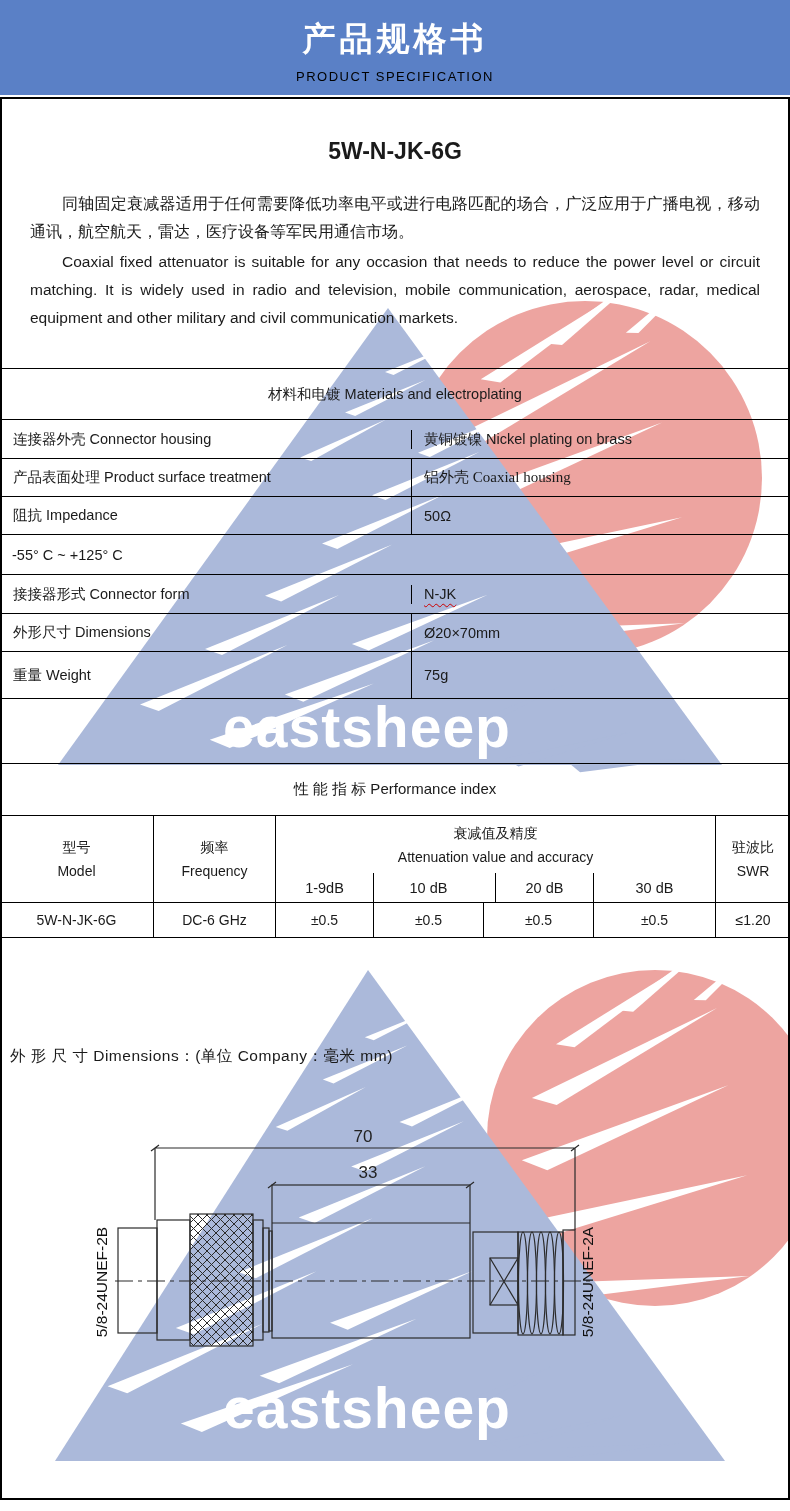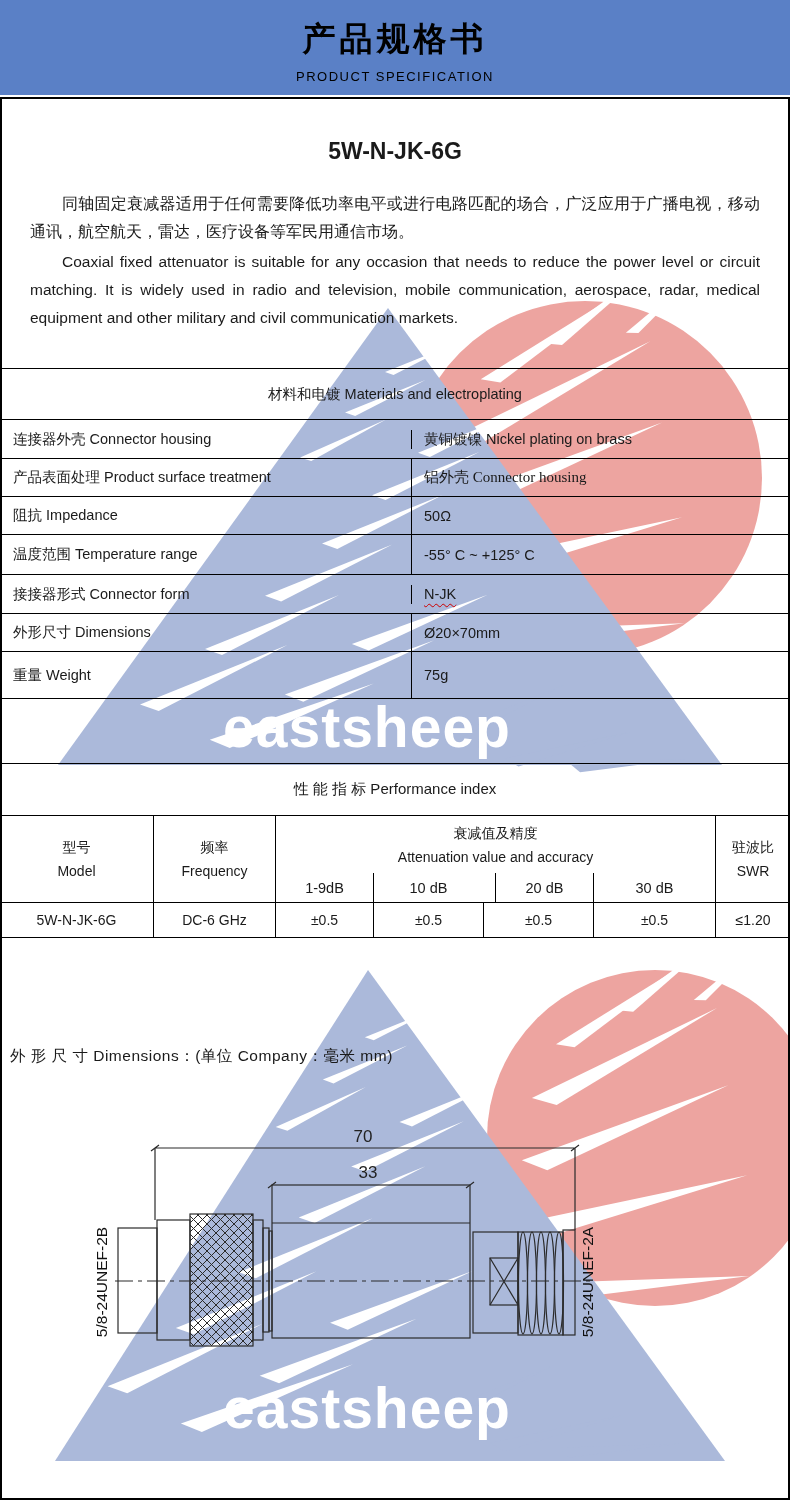--- a/index.html
+++ b/index.html
@@ -13,21 +13,21 @@
   .page{
     position:relative;width:790px;height:1511px;background:#fff;
     font-family:"Liberation Sans","DejaVu Sans",sans-serif;color:#1a1a1a;
     overflow:hidden;margin:0 auto;
   }
   .wm{position:absolute;left:0;top:0;z-index:0;}
   .layer{position:absolute;z-index:1;}
 
   
   .header{left:0;top:0;width:790px;height:95px;background:var(--header-bg);text-align:center;}
-  .header .t-cn{padding-top:17px;font-size:33px;font-weight:bold;color:#000000;letter-spacing:4px;}
+  .header .t-cn{padding-top:17px;font-size:33px;font-weight:bold;color:#ffffff;letter-spacing:4px;}
   .header .t-en{margin-top:7px;font-size:13px;color:#000000;letter-spacing:1.5px;}
 
   .content-border{left:0;top:97px;width:790px;height:1403px;border:2px solid var(--line);z-index:2;pointer-events:none;position:absolute;}
 
   .model-title{left:0;top:138px;width:790px;text-align:center;font-size:23px;font-weight:bold;}
 
   .para{left:30px;width:730px;font-size:16px;line-height:28px;text-indent:32px;text-align:justify;}
   .para.cn{top:190px;}
   .para.en{top:248px;font-size:15.5px;}
 
@@ -153,28 +153,27 @@
   <p class="layer para en">Coaxial fixed attenuator is suitable for any occasion that needs to reduce the power level or circuit matching. It is widely used in radio and television, mobile communication, aerospace, radar, medical equipment and other military and civil communication markets.</p>
 
   <div class="layer mat-table">
     <div class="mat-header">材料和电镀 Materials and electroplating</div>
     <div class="m-row h39">
       <div class="m-label">连接器外壳 Connector housing</div>
       <div class="m-value">黄铜镀镍 Nickel plating on brass</div>
     </div>
     <div class="m-row h38">
       <div class="m-label">产品表面处理 Product surface treatment</div>
-      <div class="m-value serif">铝外壳 Connector housing</div>
+      <div class="m-value serif">铝外壳 Coaxial housing</div>
     </div>
     <div class="m-row h38">
       <div class="m-label">阻抗 Impedance</div>
       <div class="m-value">50Ω</div>
     </div>
     <div class="m-row h40">
-      <div class="m-label">温度范围 Temperature range</div>
       <div class="m-value">-55° C ~ +125° C</div>
     </div>
     <div class="m-row h39">
       <div class="m-label">接接器形式 Connector form</div>
       <div class="m-value">
           <span class="njk">N-JK</span>
         </div>
     </div>
     <div class="m-row h38">
       <div class="m-label">外形尺寸 Dimensions</div>

